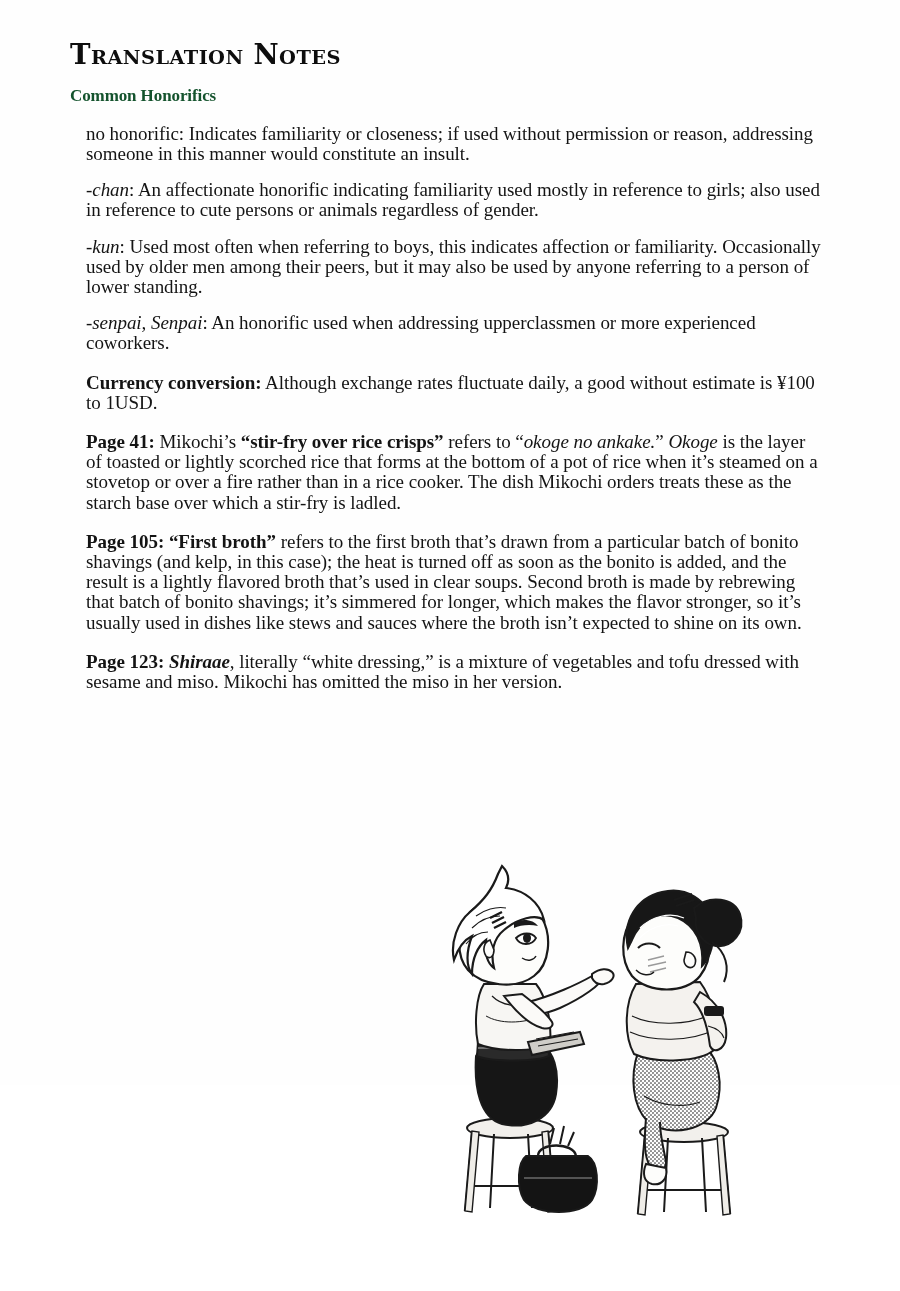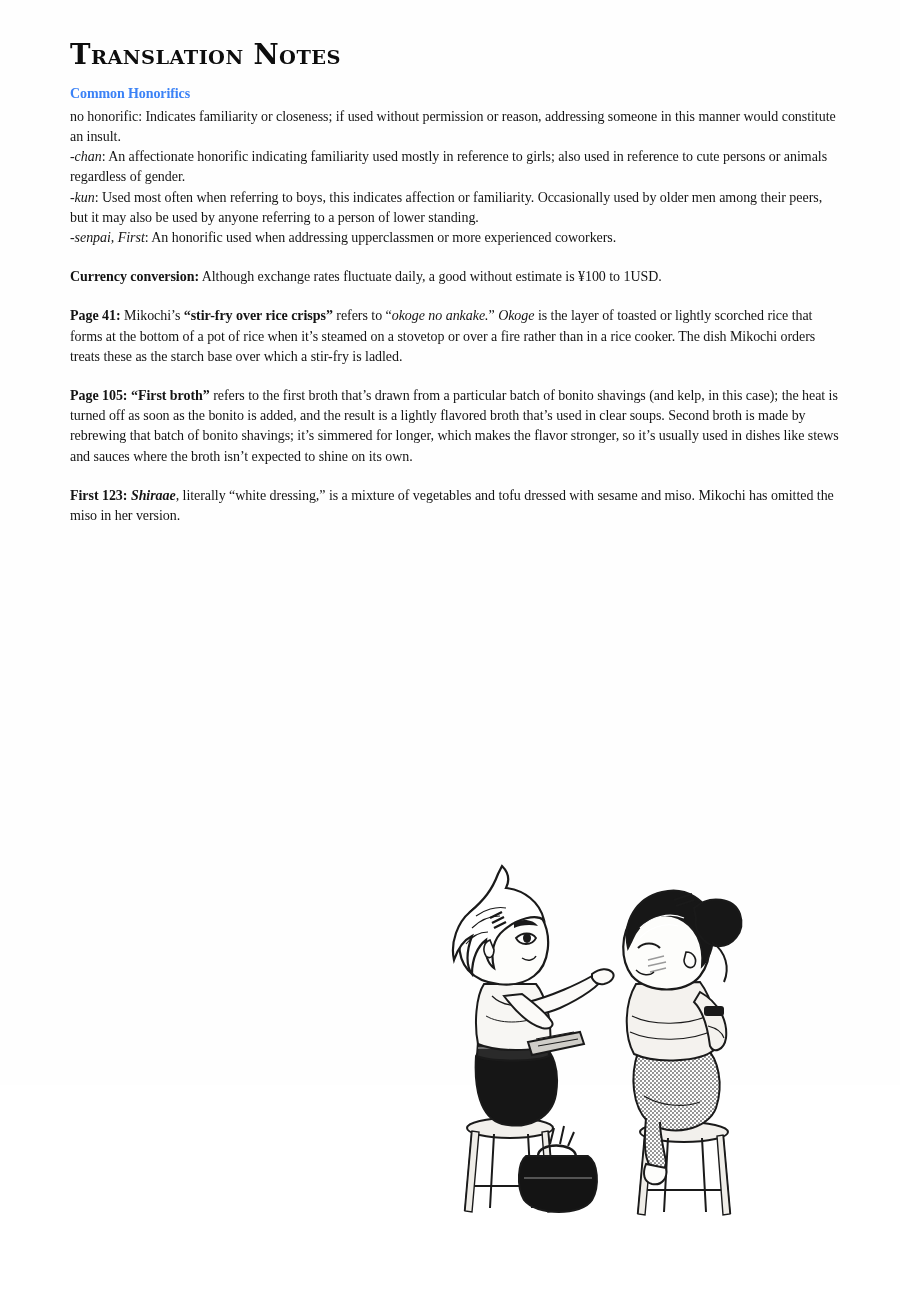--- a/index.html
+++ b/index.html
@@ -40,31 +40,31 @@
     letter-spacing: 0.4px;
     line-height: 1.1;
     margin: 0 0 16px 0;
     color: #0d0d0d;
     font-variant: small-caps;
     transform: scaleX(1.02);
     transform-origin: left center;
   }
 
   .section-head {
-    font-size: 14px;
+    font-size: 17px;
     font-weight: 700;
-    margin: 0 0 5px 0;
+    margin: 0 0 18px 0;
     letter-spacing: -0.1px;
-    color: #3b82f6;
+    color: #14532d;
   }
 
   p.body-text {
-    font-size: 14px;
+    font-size: 19px;
     line-height: 20.2px;
-    margin: 0;
+    margin: 16px;
     text-align: left;
     letter-spacing: -0.05px;
     color: #141414;
   }
 
   p.spaced {
     margin-top: 19px;
   }
 
   .b { font-weight: 700; text-align: center; }
@@ -89,27 +89,27 @@
   <div class="content">
 
     <h1 class="doc-title">Translation Notes</h1>
 
     <div>
       <div class="section-head">Common Honorifics</div>
 
       <p class="body-text"><span>no honorific: Indicates familiarity or closeness; if used without permission or reason, addressing someone in this manner would constitute an insult.</span></p>
       <p class="body-text"><span class="i">-chan</span><span>: An affectionate honorific indicating familiarity used mostly in reference to girls; also used in reference to cute persons or animals regardless of gender.</span></p>
       <p class="body-text"><span class="i">-kun</span><span>: Used most often when referring to boys, this indicates affection or familiarity. Occasionally used by older men among their peers, but it may also be used by anyone referring to a person of lower standing.</span></p>
-      <p class="body-text"><span class="i">-senpai, First</span><span>: An honorific used when addressing upperclassmen or more experienced coworkers.</span></p>
+      <p class="body-text"><span class="i">-senpai, Senpai</span><span>: An honorific used when addressing upperclassmen or more experienced coworkers.</span></p>
     </div>
 
     <p class="body-text spaced"><span class="b">Currency conversion:</span><span> Although exchange rates fluctuate daily, a good without estimate is ¥100 to 1USD.</span></p>
     <p class="body-text spaced"><span class="b">Page 41:</span><span> Mikochi’s </span><span class="b">“stir-fry over rice crisps”</span><span> refers to “</span><span class="i">okoge no ankake.</span><span>” </span><span class="i">Okoge</span><span> is the layer of toasted or lightly scorched rice that forms at the bottom of a pot of rice when it’s steamed on a stovetop or over a fire rather than in a rice cooker. The dish Mikochi orders treats these as the starch base over which a stir-fry is ladled.</span></p>
     <p class="body-text spaced"><span class="b">Page 105:</span><span> </span><span class="b">“First broth”</span><span> refers to the first broth that’s drawn from a particular batch of bonito shavings (and kelp, in this case); the heat is turned off as soon as the bonito is added, and the result is a lightly flavored broth that’s used in clear soups. Second broth is made by rebrewing that batch of bonito shavings; it’s simmered for longer, which makes the flavor stronger, so it’s usually used in dishes like stews and sauces where the broth isn’t expected to shine on its own.</span></p>
-    <p class="body-text spaced"><span class="b">First 123:</span><span> </span><span class="bi">Shiraae</span><span>, literally “white dressing,” is a mixture of vegetables and tofu dressed with sesame and miso. Mikochi has omitted the miso in her version.</span></p>
+    <p class="body-text spaced"><span class="b">Page 123:</span><span> </span><span class="bi">Shiraae</span><span>, literally “white dressing,” is a mixture of vegetables and tofu dressed with sesame and miso. Mikochi has omitted the miso in her version.</span></p>
 
   </div>
 
   <div class="illustration">
     <svg viewBox="0 0 330 380" xmlns="http://www.w3.org/2000/svg">
       <defs>
         <pattern id="halftone" width="4" height="4" patternUnits="userSpaceOnUse">
           <rect width="4" height="4" fill="#ffffff"></rect>
           <circle cx="1" cy="1" r="1.1" fill="#888888"></circle>
           <circle cx="3" cy="3" r="1.1" fill="#888888"></circle>

